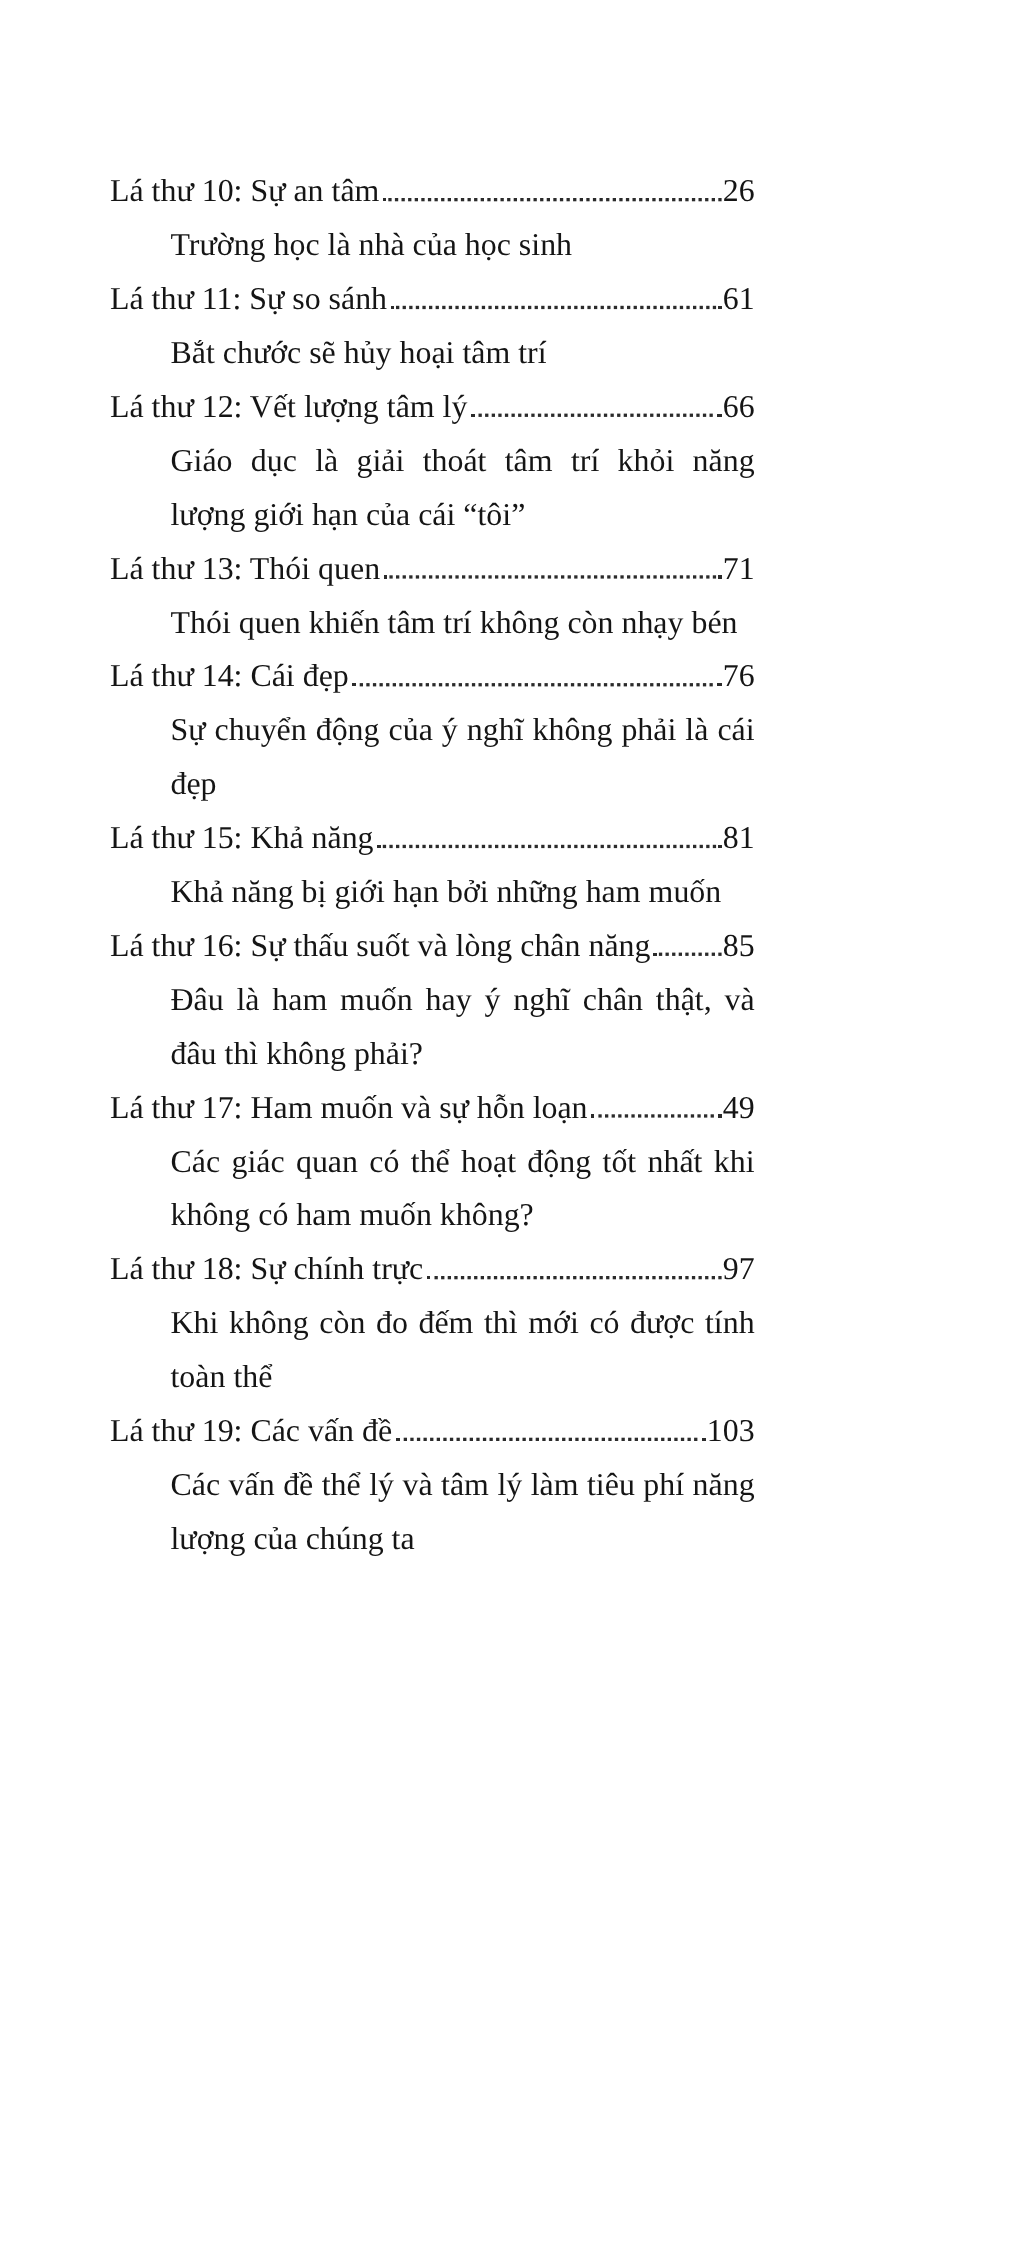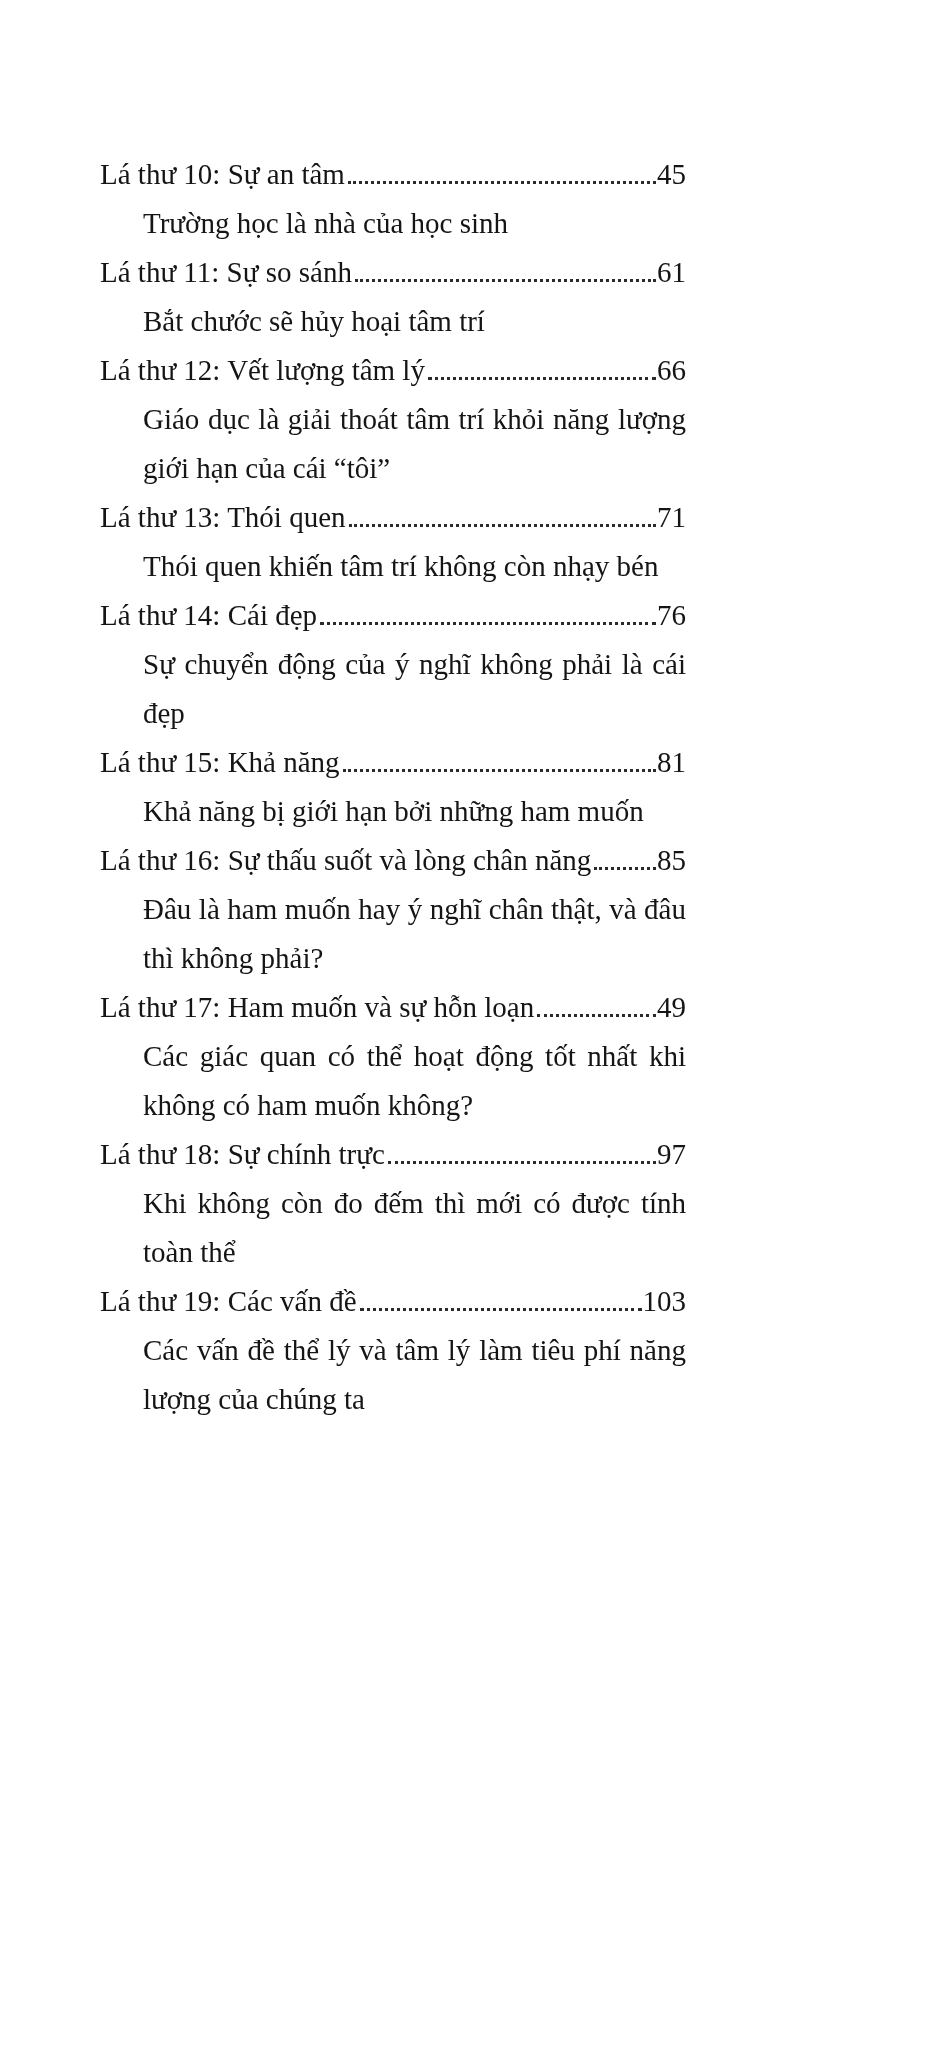--- a/index.html
+++ b/index.html
@@ -40,36 +40,36 @@
     min-width: 18px;
     height: 3px;
     margin: 0 1px 0 3px;
     border-bottom: 3px dotted #2b2b2b;
   }
   .page-num {
     white-space: nowrap;
     flex: 0 0 auto;
   }
   .toc-subtitle {
-    margin-left: 43px;
+    margin-left: 55px;
     text-align: justify;
     text-align-last: left;
   }
 </style>
 </head>
 <body>
 
 <div class="page">
   <div class="toc">
 
     <div class="toc-entry">
       <div class="toc-line">
         <span class="toc-title">Lá thư 10: Sự an tâm</span>
         <span class="leader"></span>
-        <span class="page-num">45</span>
+        <span class="page-num">26</span>
       </div>
       <div class="toc-subtitle">Trường học là nhà của học sinh</div>
     </div>
 
     <div class="toc-entry">
       <div class="toc-line">
         <span class="toc-title">Lá thư 11: Sự so sánh</span>
         <span class="leader"></span>
         <span class="page-num">61</span>
       </div>

